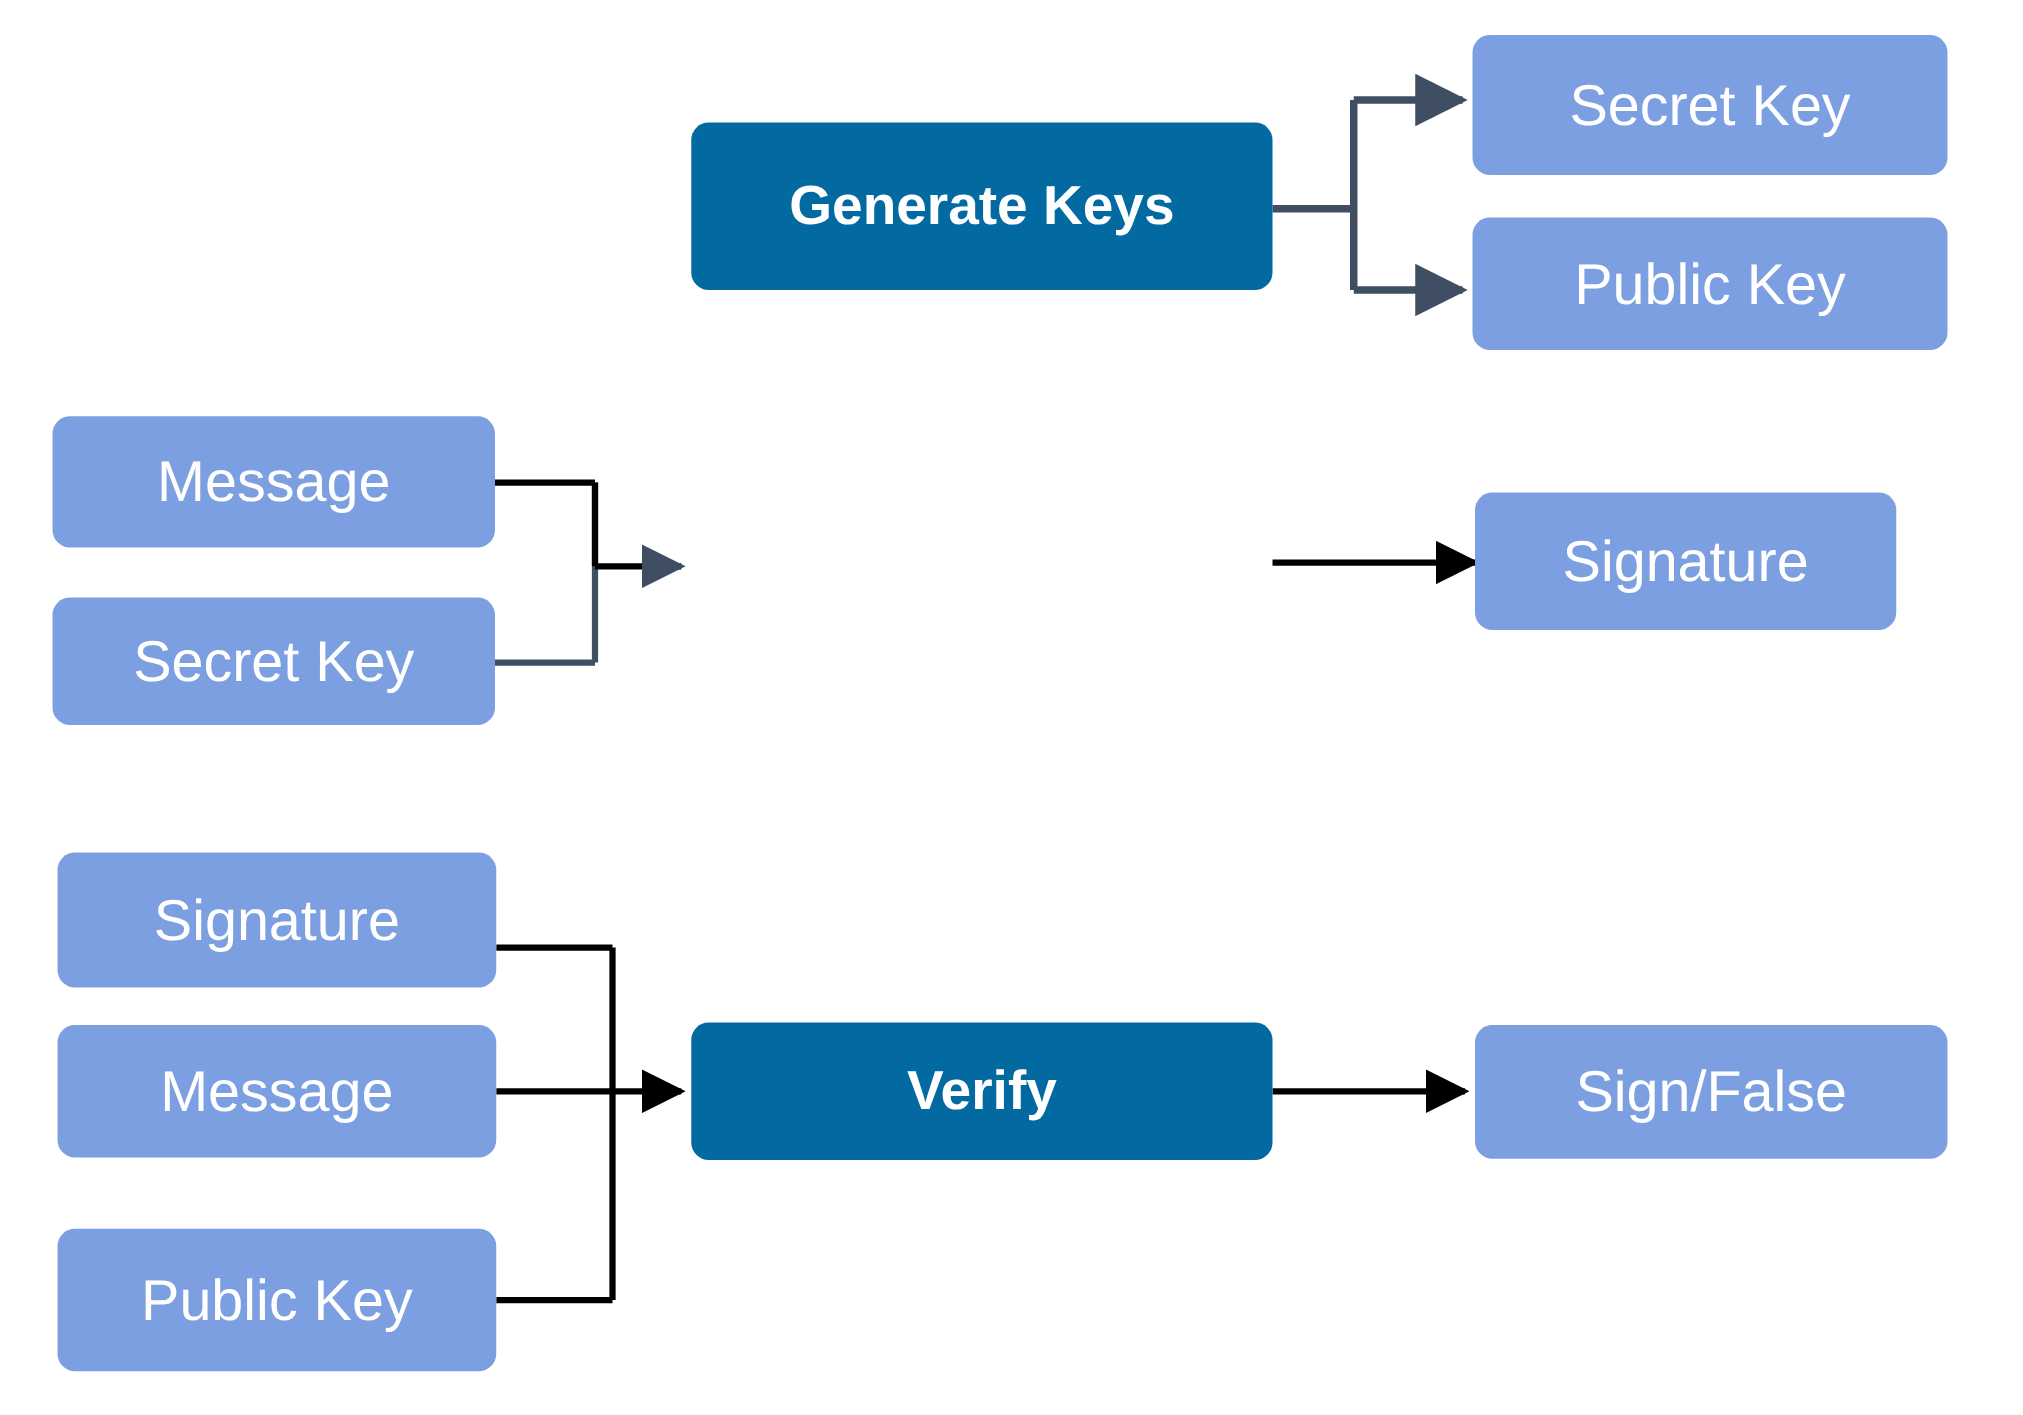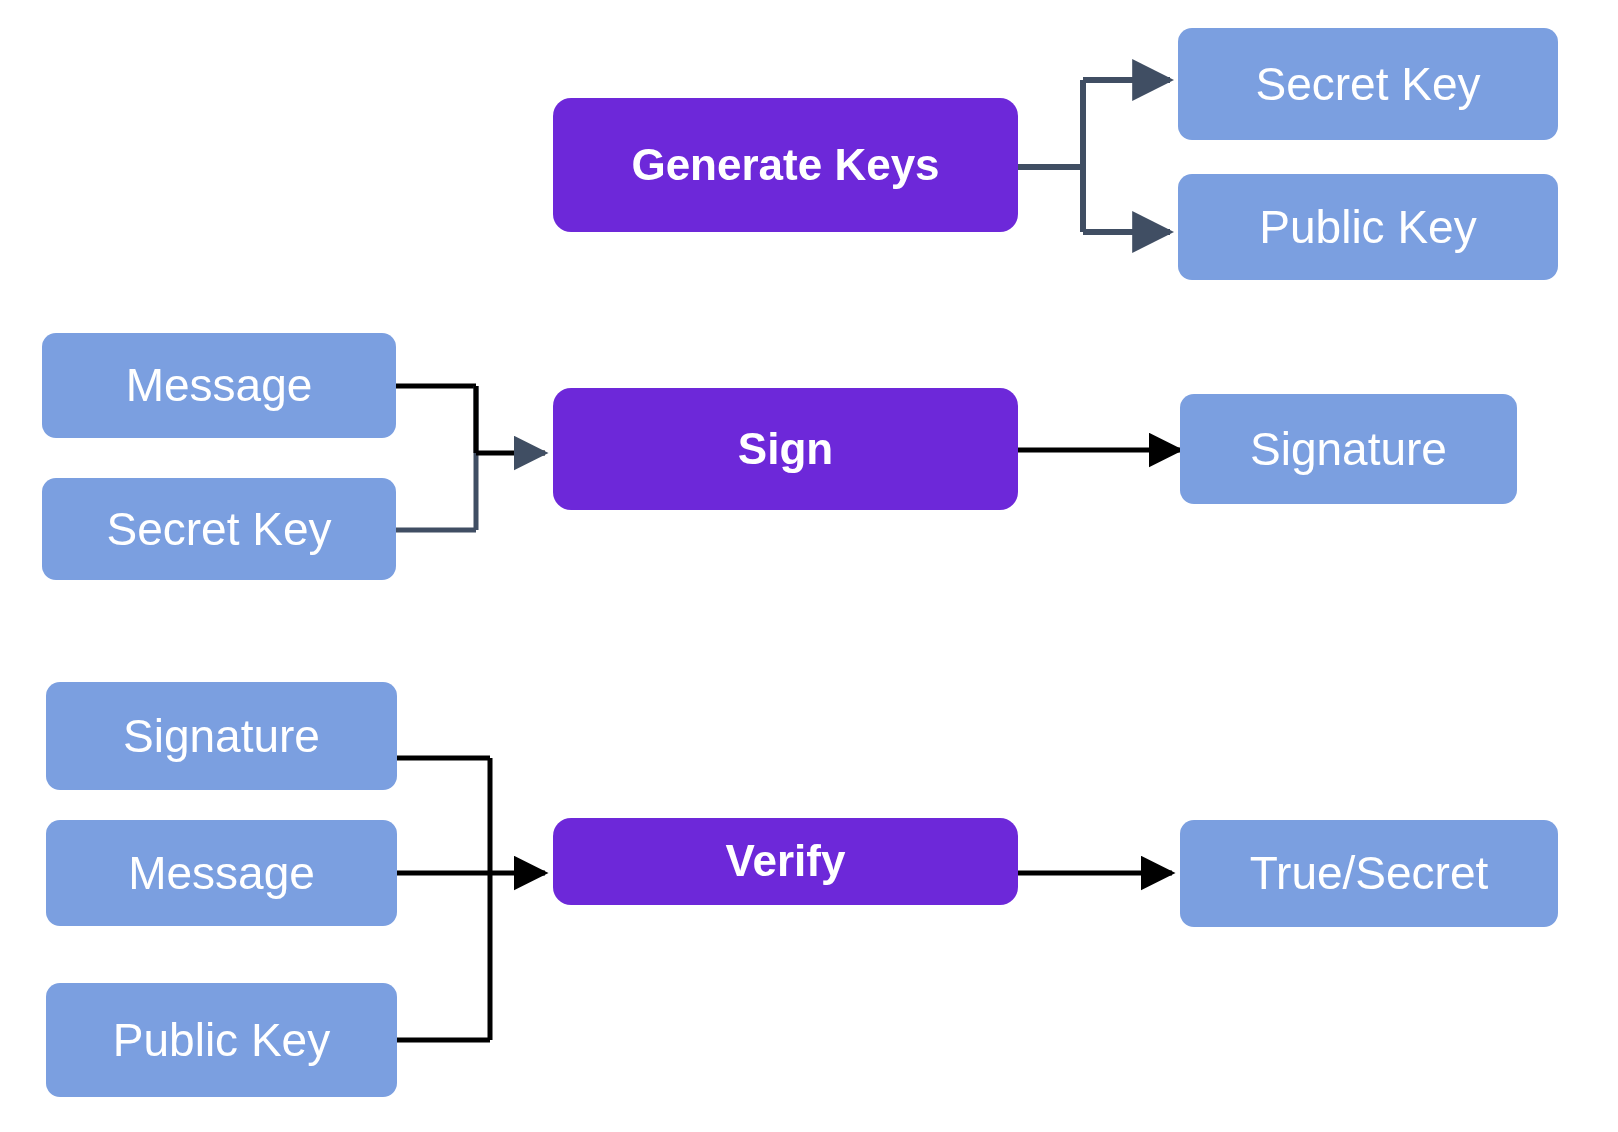--- a/index.html
+++ b/index.html
@@ -37,24 +37,23 @@
     text-align: left;
     line-height: 1.1;
     user-select: none;
   }
   .node-input {
     background: #7B9FE0;
     font-size: 46px;
     font-weight: 400;
   }
   .node-process {
-    background: #6d28d9;
+    background: #0369a1;
     font-size: 44px;
     font-weight: bold;
-    border-radius: 18px;
   }
   .node-label {
     display: block;
     padding: 0 10px;
   }
 </style>
 </head>
 <body>
 
 <div id="diagram-root">
@@ -114,41 +113,38 @@
   </div>
 
   <div class="node node-input" style="left:42px; top:333px; width:354px; height:105px;">
     <span class="node-label">Message</span>
   </div>
 
   <div class="node node-input" style="left:42px; top:478px; width:354px; height:102px;">
     <span class="node-label">Secret Key</span>
   </div>
 
-  <div class="node node-process" style="left:553px; top:388px; width:465px; height:122px;">
-    <span class="node-label">Sign</span>
-  </div>
 
   <div class="node node-input" style="left:1180px; top:394px; width:337px; height:110px;">
     <span class="node-label">Signature</span>
   </div>
 
   <div class="node node-input" style="left:46px; top:682px; width:351px; height:108px;">
     <span class="node-label">Signature</span>
   </div>
 
   <div class="node node-input" style="left:46px; top:820px; width:351px; height:106px;">
     <span class="node-label">Message</span>
   </div>
 
   <div class="node node-input" style="left:46px; top:983px; width:351px; height:114px;">
     <span class="node-label">Public Key</span>
   </div>
 
-  <div class="node node-process" style="left:553px; top:818px; width:465px; height:87px;">
+  <div class="node node-process" style="left:553px; top:818px; width:465px; height:110px;">
     <span class="node-label">Verify</span>
   </div>
 
   <div class="node node-input" style="left:1180px; top:820px; width:378px; height:107px;">
-    <span class="node-label">True/Secret</span>
+    <span class="node-label">Sign/False</span>
   </div>
 
 </div>
 
 </body></html>

